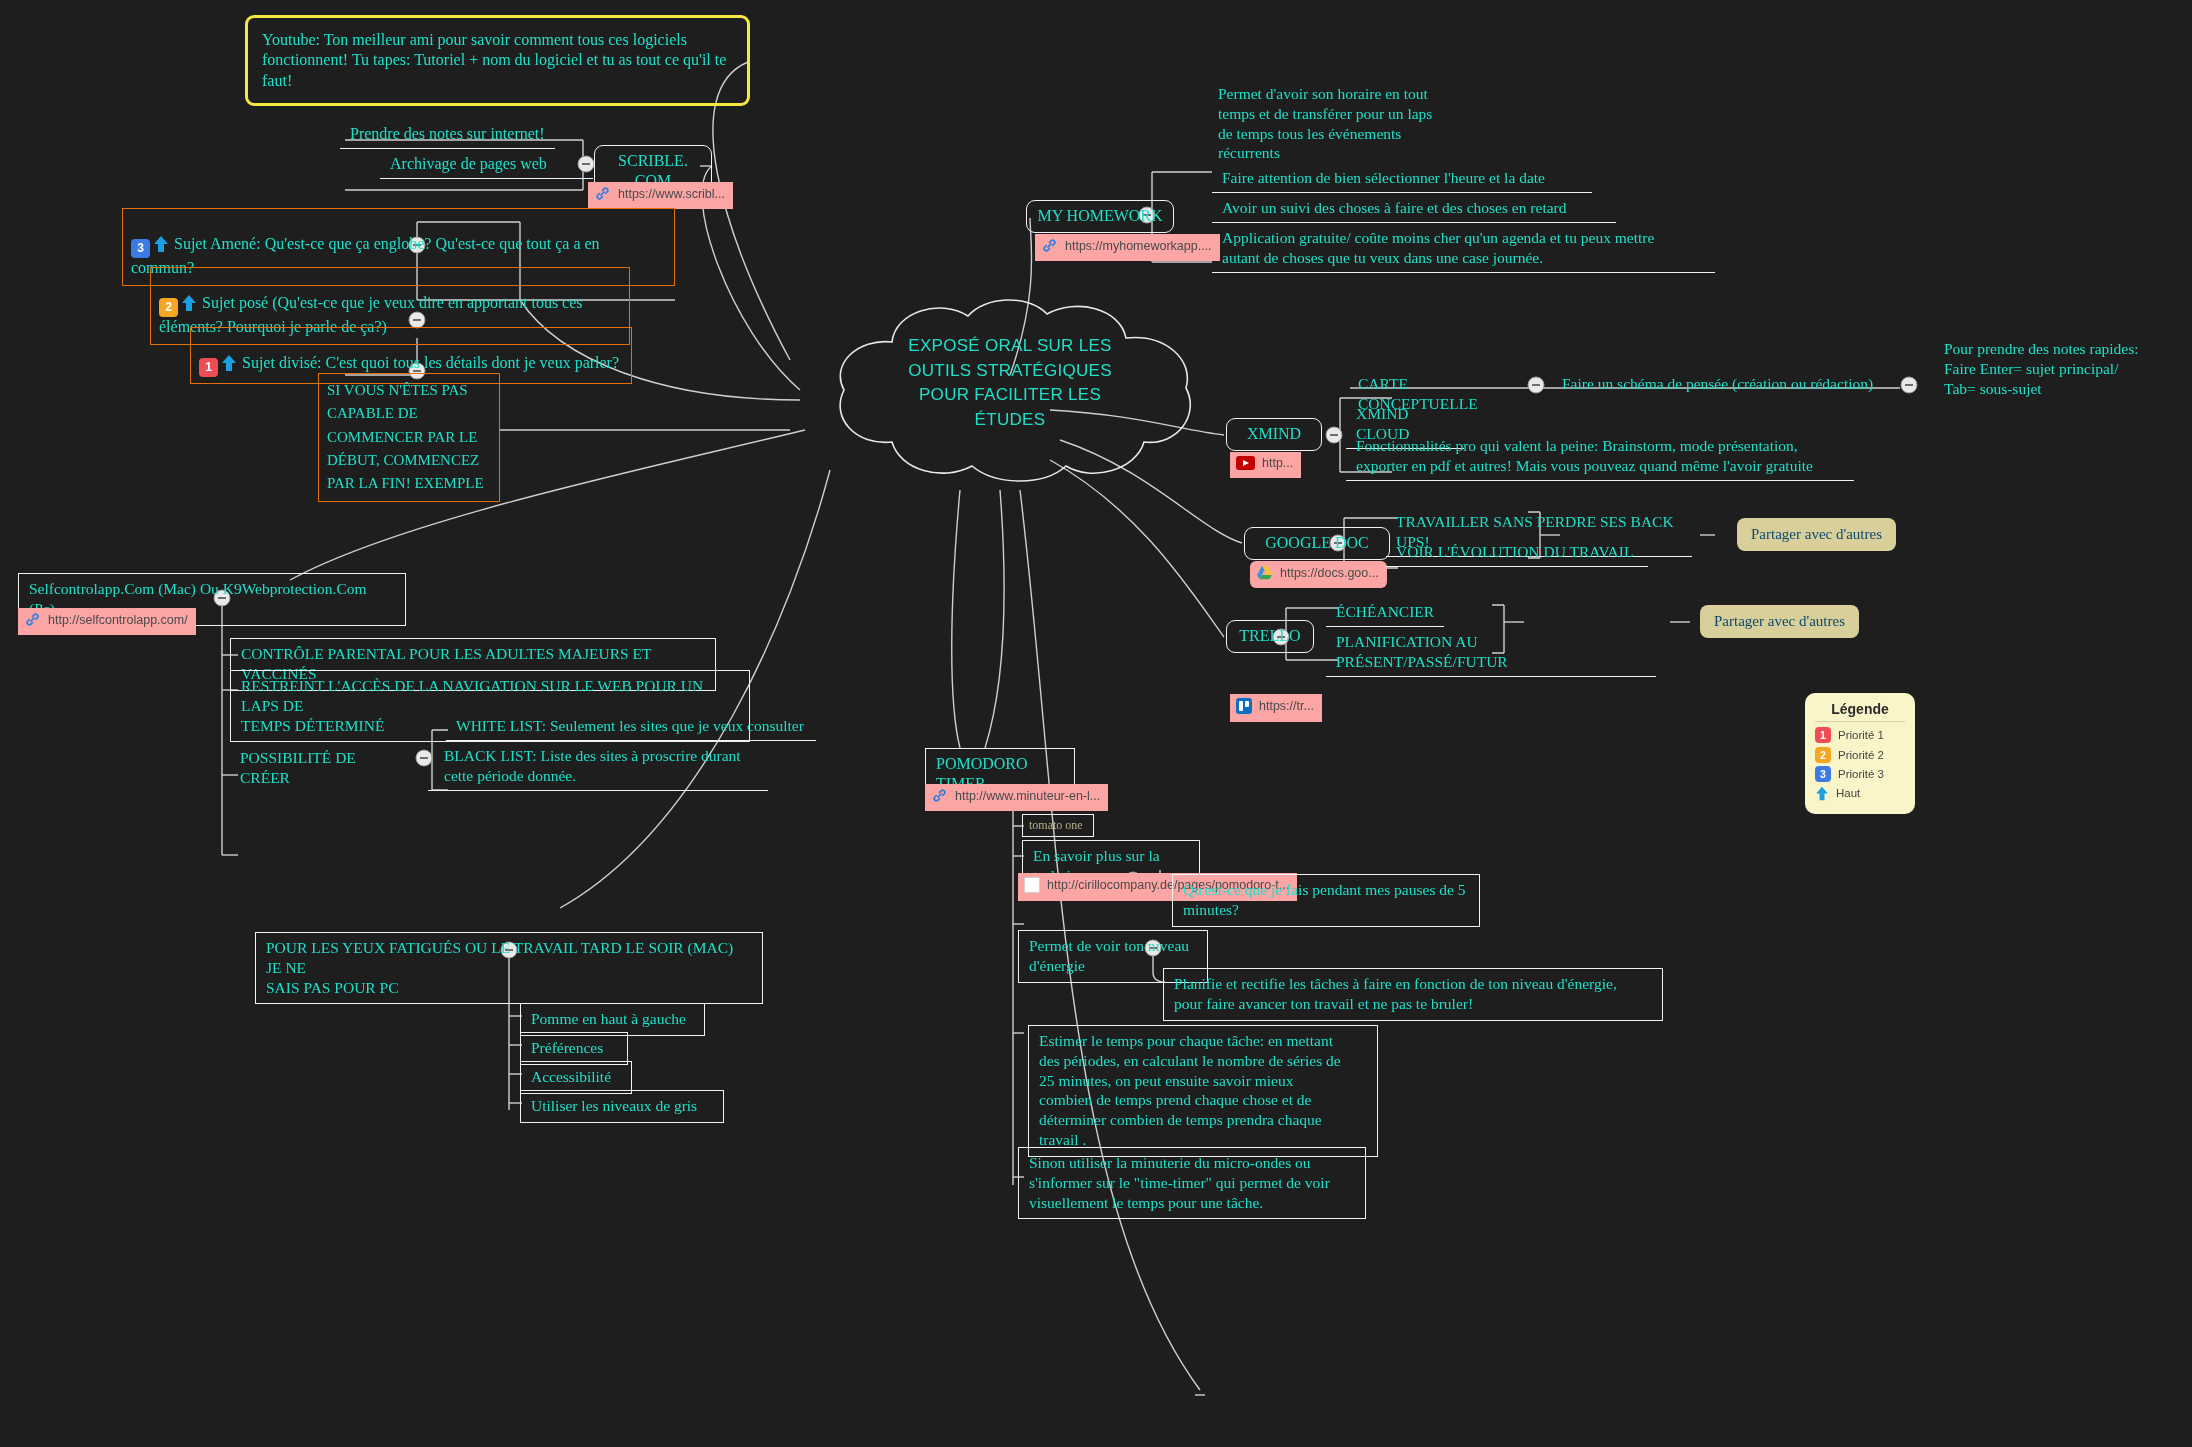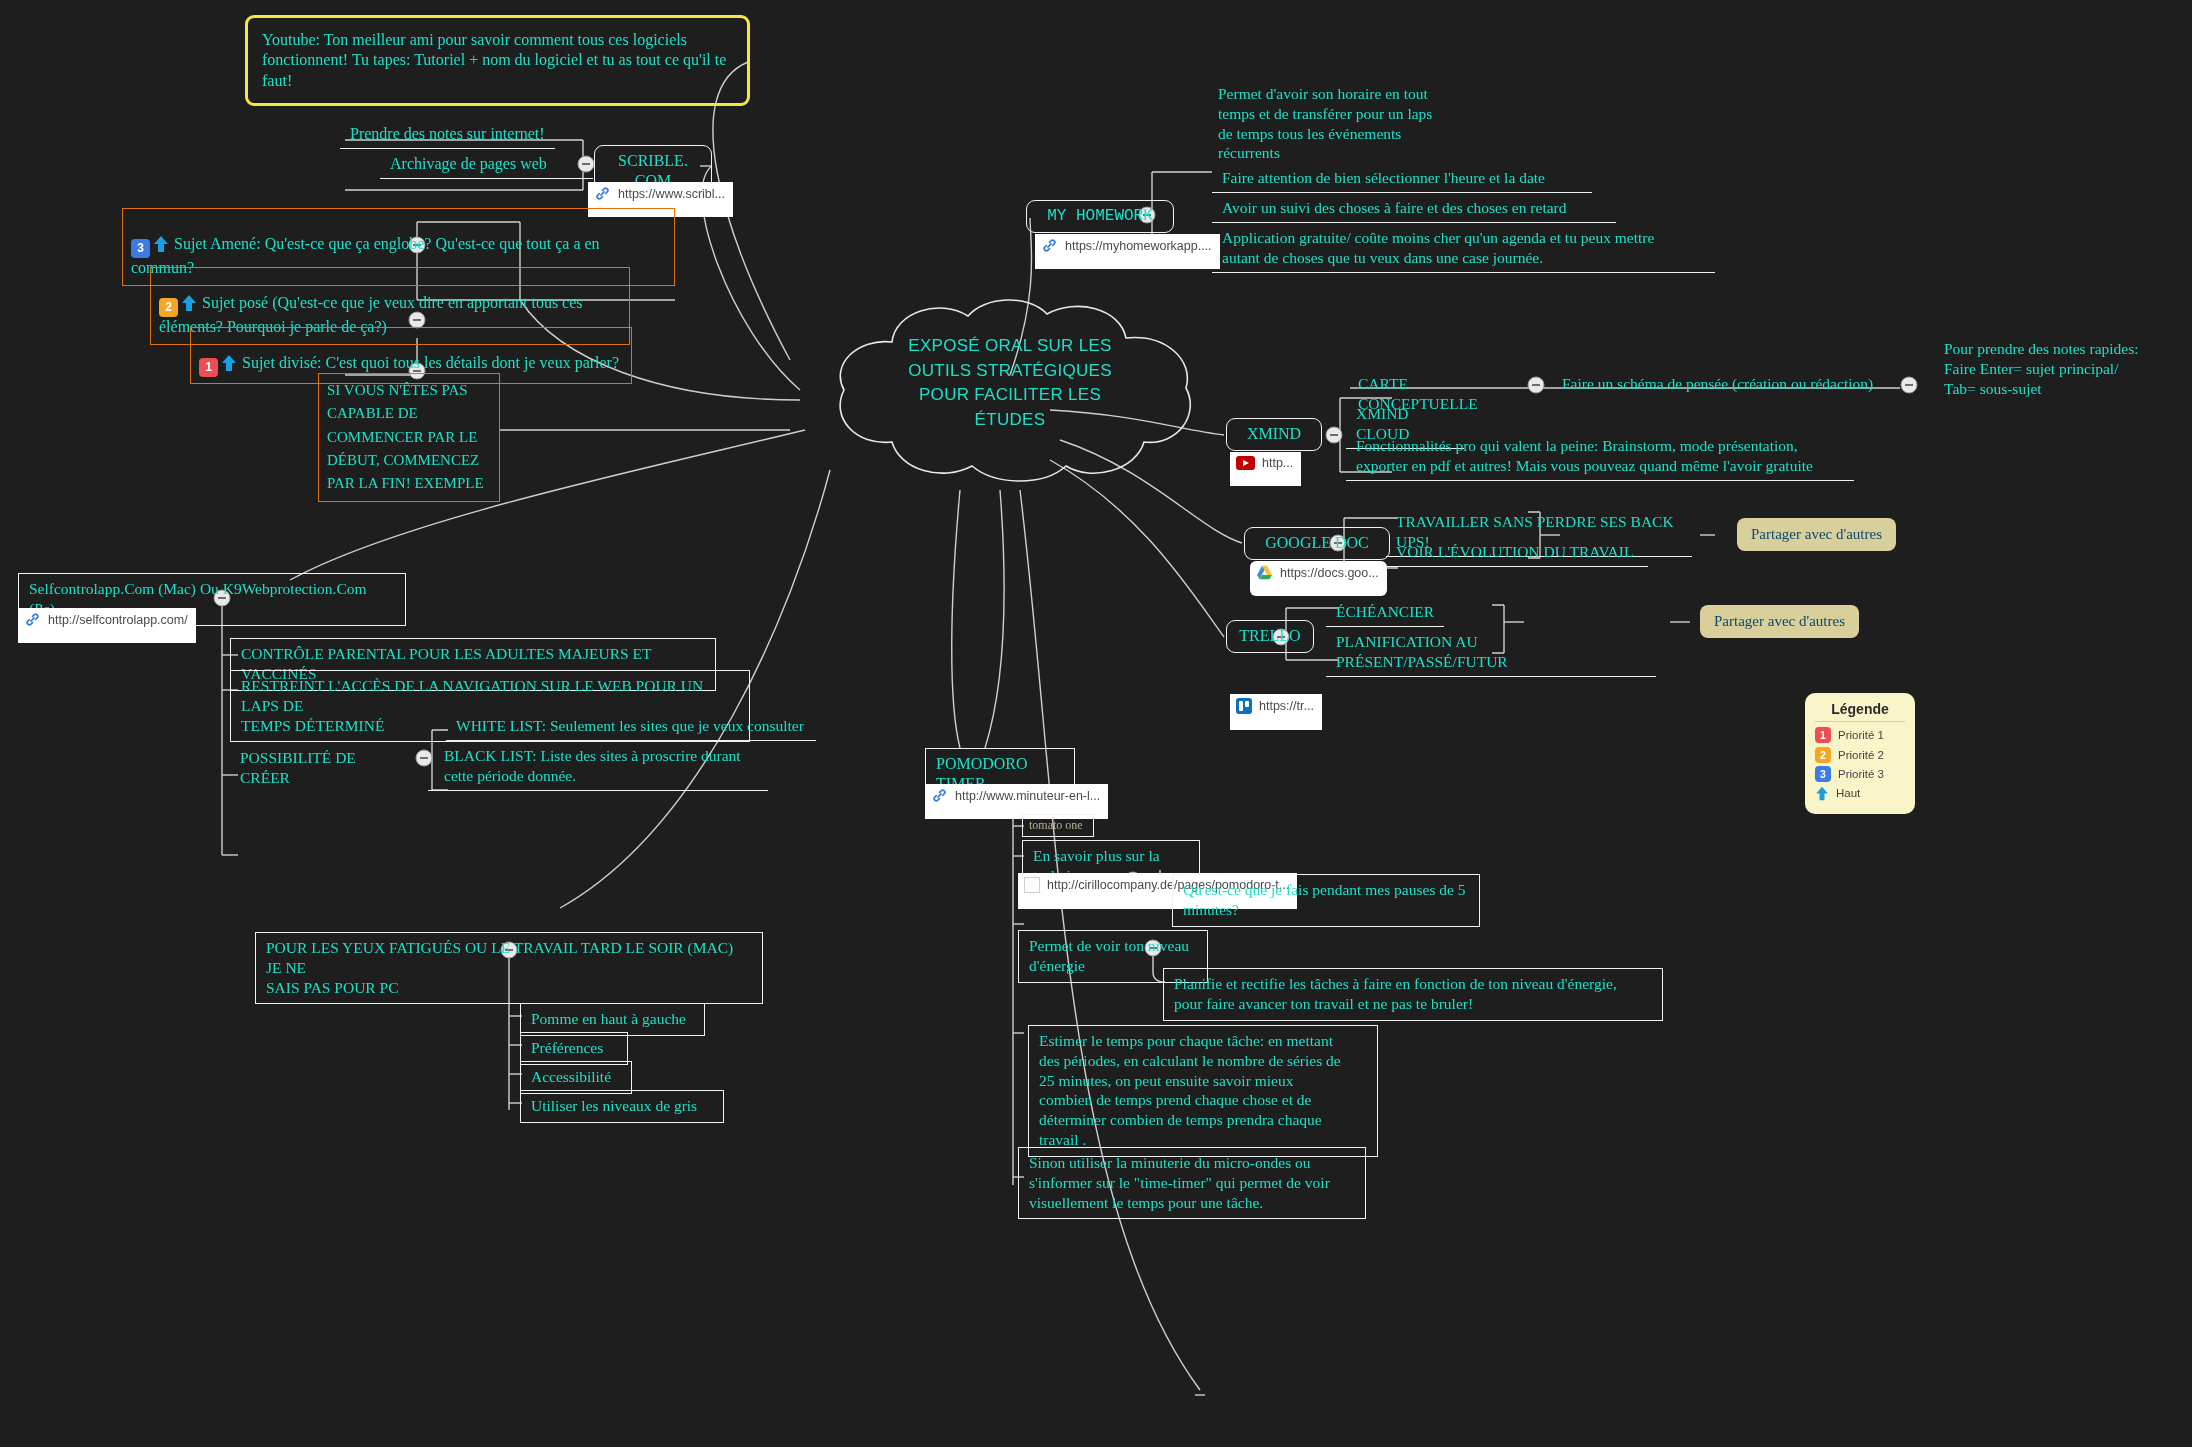--- a/index.html
+++ b/index.html
@@ -35,24 +35,24 @@
     background:#d9cf9a;color:#0c4a6e;
     border-radius:8px;padding:7px 14px;
     font-weight:normal;font-size:15px;
     font-family:"Liberation Serif",serif;
   }
   .plain{padding:2px 6px;}
 
   
   .link{
     position:absolute;
-    background:#ffffff;color:#3d3d3d;
+    background:#fca5a5;color:#3d3d3d;
     font-family:"Liberation Sans", sans-serif;
     font-size:12.5px;
-    padding:4px 8px 16px 6px;
+    padding:4px 8px 8px 6px;
     display:flex;align-items:center;gap:7px;
     white-space:nowrap;
     box-sizing:border-box;
   }
   .link .ltxt{color:#4a4a4a;}
 
   
   .ico{width:17px;height:15px;display:inline-block;flex:none;position:relative;}
   .ico.chain svg{width:17px;height:15px;display:block;}
   .ico.yt{width:19px;height:14px;background:#c20000;border-radius:3px;position:relative;}
@@ -290,21 +290,21 @@
   </div>
 
   <div class="node or" style="left:190px;top:327px;width:442px;font-size:16px;">
     <span class="pri p1">1</span><span class="arrow"><svg width="16" height="18" viewBox="0 0 16 18">
           <path d="M8 1 L15 9 L11 9 L11 17 L5 17 L5 9 L1 9 Z" fill="#1a9fe0"></path>
         </svg></span><span>Sujet divisé: C'est quoi tous les détails dont je veux parler?</span>
   </div>
 
   <div class="node or" style="left:318px;top:373px;width:182px;font-size:15px;line-height:1.55;">SI VOUS N'ÊTES PAS CAPABLE DE COMMENCER PAR LE DÉBUT, COMMENCEZ PAR LA FIN! EXEMPLE</div>
 
-  <div class="node bx rnd" style="left:1026px;top:200px;width:148px;font-size:16px;text-align:center;font-family:Liberation Mono, monospace;">MY HOMEWORK</div>
+  <div class="node bx rnd" style="left:1026px;top:200px;width:148px;font-size:16px;text-align:center;">MY HOMEWORK</div>
   <div class="link" style="left:1035px;top:234px;">
     <span class="ico chain">
       <svg viewBox="0 0 24 24">
           <g stroke="#2f7fe0" stroke-width="2.6" fill="none" stroke-linecap="round">
         <path d="M9.5 14.5 L14.5 9.5"></path>
             <path d="M7 12 L4.5 14.5 a3.5 3.5 0 0 0 5 5 L12 17"></path>
         <path d="M17 12 L19.5 9.5 a3.5 3.5 0 0 0 -5 -5 L12 7"></path>
           </g>
         </svg>
     </span>

